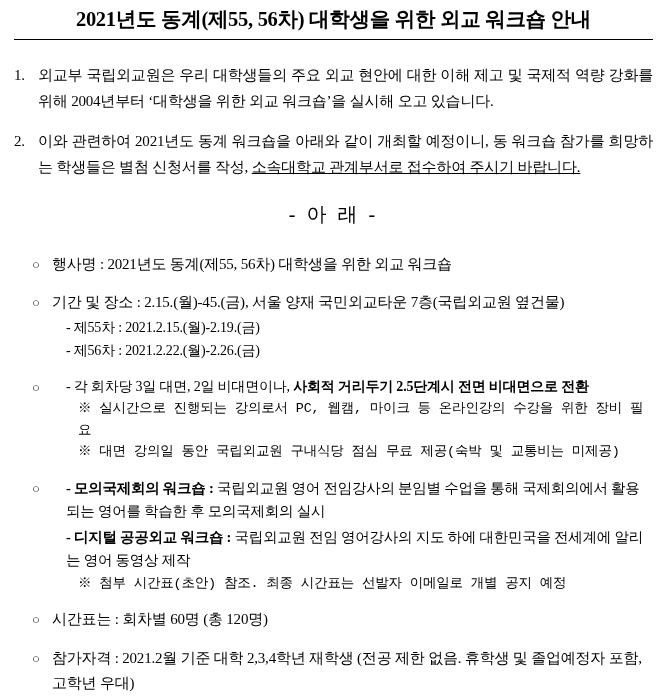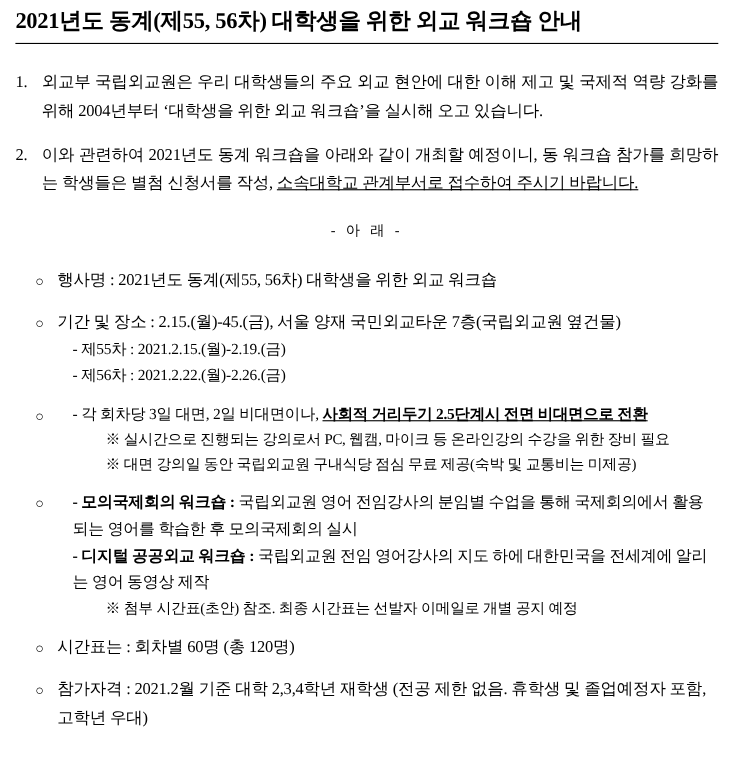--- a/index.html
+++ b/index.html
@@ -15,21 +15,21 @@
     overflow: hidden;
   }
   .page {
     position: relative;
     width: 667px;
     height: 697px;
     box-sizing: border-box;
     padding: 0 14px;
   }
   .doc-title {
-    text-align: left;
+    text-align: center;
     font-size: 20.5px;
     font-weight: bold;
     letter-spacing: -0.3px;
     margin: 6px 0 0 0;
     padding-bottom: 6px;
     border-bottom: 1.6px solid #000;
     line-height: 1.3;
   }
   .intro {
     margin-top: 22px;
@@ -49,21 +49,21 @@
   }
   .num-body {
     flex: 1 1 auto;
     text-align: justify;
   }
   .underline {
     text-decoration: underline;
   }
   .center-ara {
     text-align: center;
-    font-size: 13px;
+    font-size: 20px;
     letter-spacing: 3px;
     margin: 20px 0 24px 0;
   }
   .section {
     margin-left: 18px;
   }
   .o-item {
     display: flex;
     align-items: flex-start;
     font-size: 15px;
@@ -79,31 +79,31 @@
   .o-body {
     flex: 1 1 auto;
   }
   .sub {
     margin-left: 14px;
     font-size: 14px;
     line-height: 1.65;
     letter-spacing: -0.2px;
   }
   .note {
-    margin-left: 44px;
+    margin-left: 26px;
     font-size: 13.5px;
     line-height: 1.6;
     letter-spacing: -0.2px;
+    font-family: Liberation Mono, monospace;
   }
   .bold {
     font-weight: bold;
   }
   .bold-underline {
     font-weight: bold;
-    text-decoration: underline;
   }
   .prog-item {
     margin-left: 14px;
     font-size: 14.5px;
     line-height: 1.62;
     letter-spacing: -0.25px;
     margin-top: 2px;
   }
   .tight {
     margin-top: 1px;

